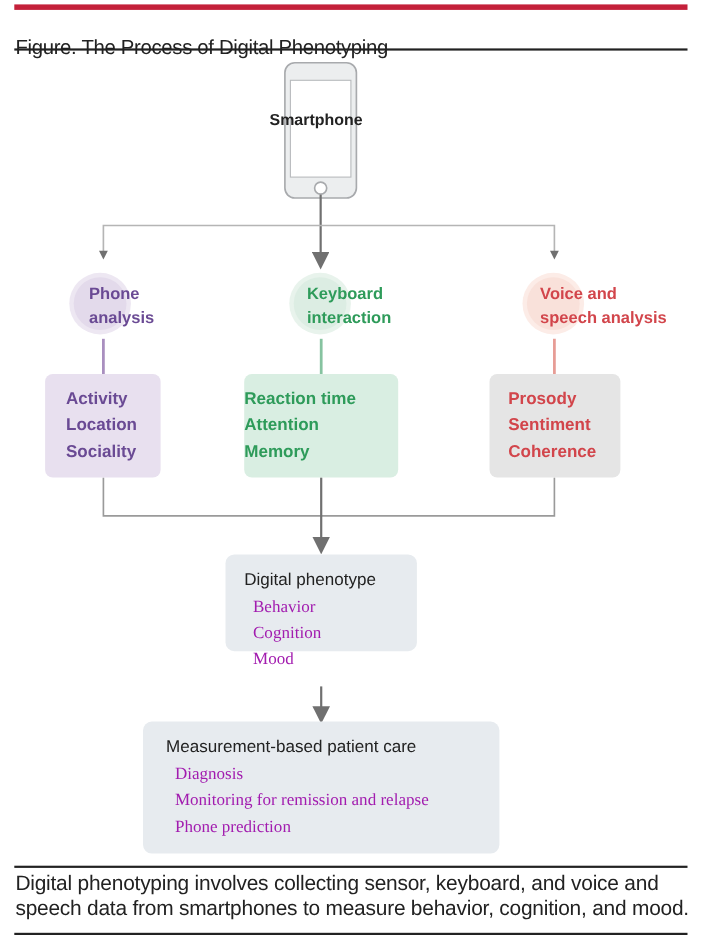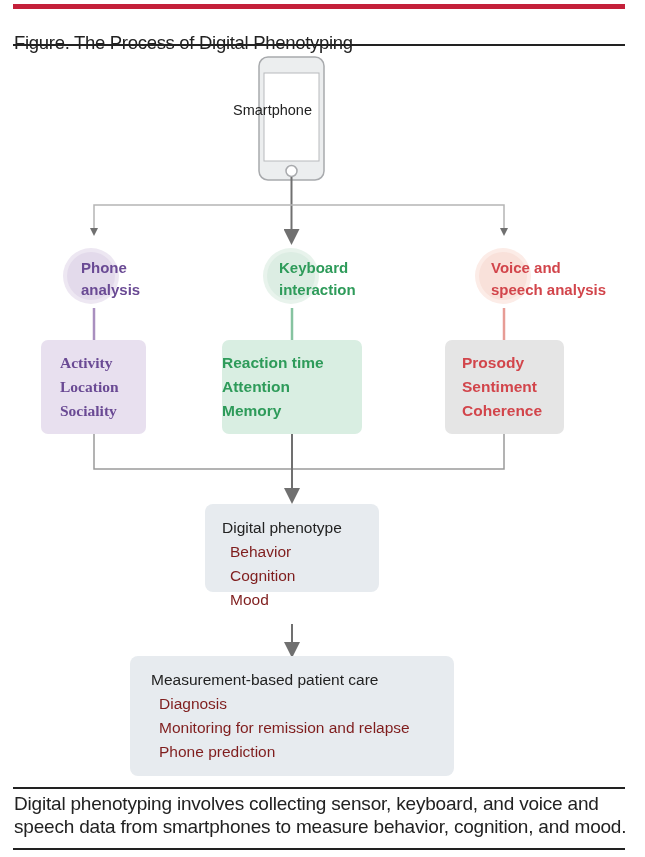--- a/index.html
+++ b/index.html
@@ -2,32 +2,32 @@
 <html><head>
 <meta charset="utf-8">
 <style>
   html, body { margin: 0; padding: 0; background: #ffffff; }
   body { width: 645px; height: 857px; position: relative; overflow: hidden;
          font-family: "Liberation Sans", sans-serif; color: #222; }
   .topbar { position: absolute; left: 13px; top: 4px; width: 612px; height: 5px; background: #c4203a; }
   .title { position: absolute; left: 14px; top: 15px; font-size: 18.5px; color: #222; letter-spacing: -0.3px; margin-top: 17px; }
   .rule { position: absolute; left: 13px; width: 612px; height: 1.5px; background: #222; }
   svg.lines { position: absolute; left: 0; top: 0; width: 645px; height: 857px; }
-  .phone-label { position: absolute; left: 233px; top: 102px; font-size: 14.5px; color: #222; font-weight: normal; }
+  .phone-label { position: absolute; left: 245px; top: 102px; font-size: 14.5px; color: #222; font-weight: bold; }
   .circle { position: absolute; width: 56px; height: 56px; border-radius: 50%; }
   .circle-inner { position: absolute; left: 4px; top: 4px; width: 48px; height: 48px; border-radius: 50%; }
   .src-label { position: absolute; font-size: 15px; font-weight: bold; line-height: 22px; }
   .box { position: absolute; border-radius: 7px; padding: 11px 0 0 0; box-sizing: border-box; }
   .box div { font-size: 15.5px; font-weight: bold; line-height: 24px; }
   .purple { color: #6a4a94; }
   .green { color: #2e9b5a; }
   .red { color: #d2454b; }
   .gbox { position: absolute; background: #e7ebef; border-radius: 8px; box-sizing: border-box; }
   .gbox .head { font-size: 15.5px; line-height: 24px; color: #222; }
-  .gbox .item { font-size: 15.5px; line-height: 24px; color: #7f1d1d; padding-left: 8px; }
+  .gbox .item { font-size: 15.5px; line-height: 24px; color: #a21caf; padding-left: 8px; font-family: Liberation Serif, serif; }
   .caption { position: absolute; left: 14px; top: 792px; width: 620px; font-size: 19px; line-height: 23px; color: #222; letter-spacing: -0.2px; }
 </style>
 </head>
 <body>
 
 <div class="topbar"></div>
 <div class="title">Figure. The Process of Digital Phenotyping</div>
 <div class="rule" style="top:44px;"></div>
 
 <svg class="lines">
@@ -59,21 +59,21 @@
 
 <div class="phone-label">Smartphone</div>
 
 <div class="circle" style="left:63px; top:248px; background:#ede7f2;">
   <div class="circle-inner" style="background:#e3daeb;"></div>
 </div>
 <div class="src-label purple" style="left:81px; top:257px;">
   <div>Phone</div>
     <div>analysis</div>
 </div>
-<div class="box purple" style="left:41px; top:340px; width:105px; height:94px; background:#e8e0ef; padding-left:19px;font-family:Liberation Serif, serif;">
+<div class="box purple" style="left:41px; top:340px; width:105px; height:94px; background:#e8e0ef; padding-left:19px;">
   <div>Activity</div>
   <div>Location</div>
   <div>Sociality</div>
 </div>
 
 <div class="circle" style="left:263px; top:248px; background:#e8f3ec;">
   <div class="circle-inner" style="background:#dcede3;"></div>
 </div>
 <div class="src-label green" style="left:279px; top:257px;">
   <div>Keyboard</div>

